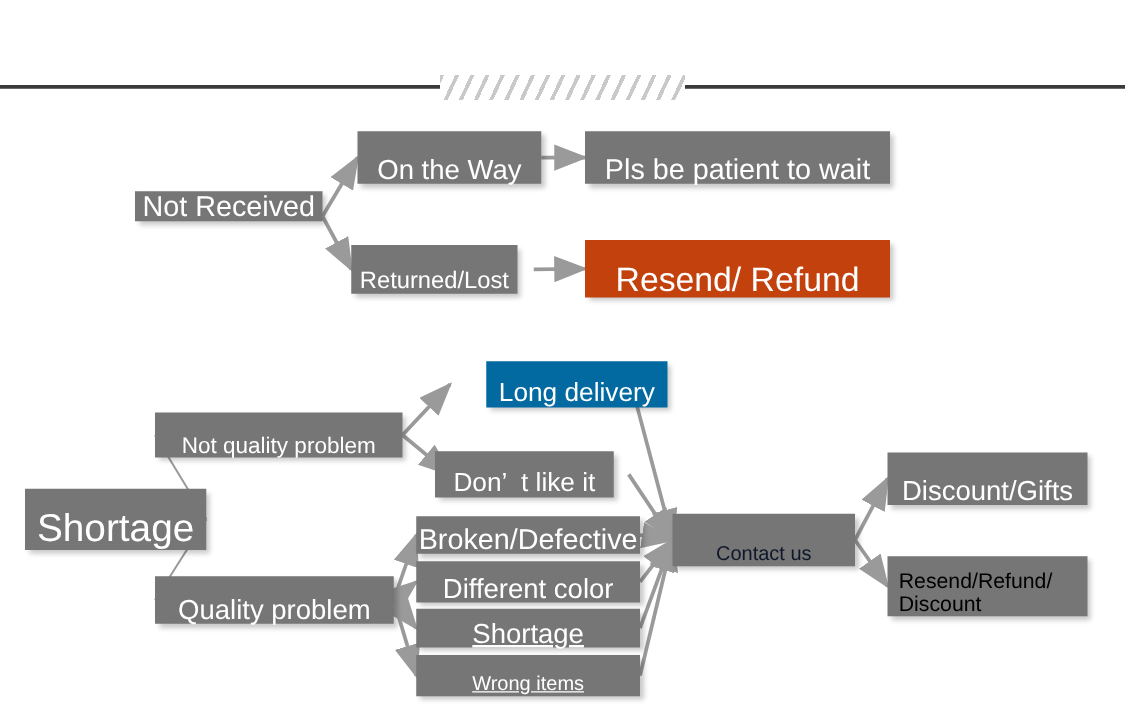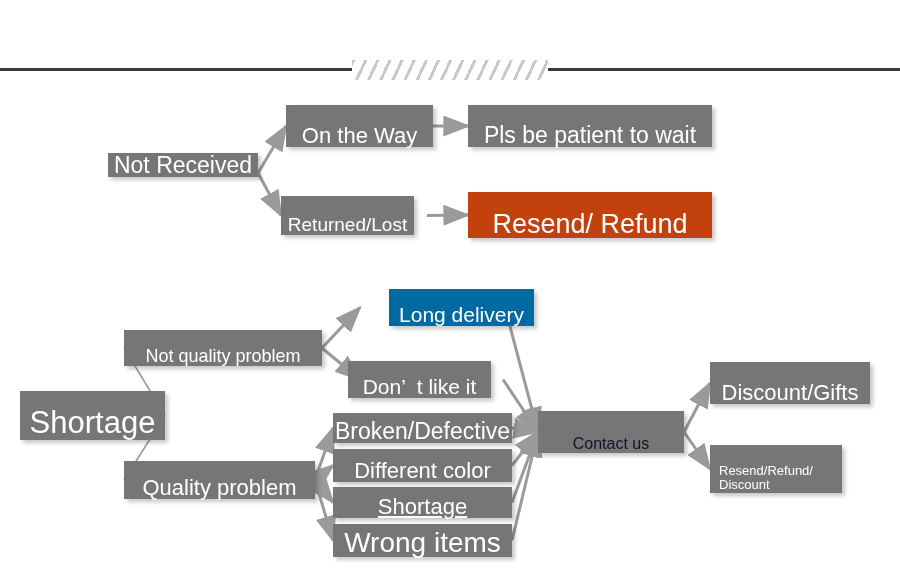--- a/index.html
+++ b/index.html
@@ -132,19 +132,19 @@
       <div class="node" style="left: 468px; top: 17px; width: 244px; height: 42px; font-size: 23px; background: rgb(118, 118, 118); color: rgb(255, 255, 255);"><span>Pls be patient to wait</span></div>
       <div class="node" style="left: 468px; top: 104px; width: 244px; height: 46px; font-size: 27px; background: #c2410c; color: rgb(255, 255, 255);"><span>Resend/ Refund</span></div>
       <div class="node" style="left: 20px; top: 303px; width: 145px; height: 49px; font-size: 31px; background: rgb(118, 118, 118); color: rgb(255, 255, 255);"><span>Shortage</span></div>
       <div class="node" style="left: 124px; top: 242px; width: 198px; height: 36px; font-size: 18px; background: rgb(118, 118, 118); color: rgb(255, 255, 255);"><span>Not quality problem</span></div>
       <div class="node" style="left: 124px; top: 373px; width: 191px; height: 38px; font-size: 22px; background: rgb(118, 118, 118); color: rgb(255, 255, 255);"><span>Quality problem</span></div>
       <div class="node" style="left: 360px; top: 201px; width: 145px; height: 37px; font-size: 21px; background: #0369a1; color: rgb(255, 255, 255); margin-left: 29px;"><span>Long delivery</span></div>
       <div class="node" style="left: 348px; top: 273px; width: 143px; height: 37px; font-size: 21px; background: rgb(118, 118, 118); color: rgb(255, 255, 255);"><span>Don’  t like it</span></div>
       <div class="node" style="left: 333px; top: 325px; width: 179px; height: 30px; font-size: 23px; background: rgb(118, 118, 118); color: rgb(255, 255, 255);"><span>Broken/Defective</span></div>
       <div class="node" style="left: 333px; top: 361px; width: 179px; height: 33px; font-size: 22px; background: rgb(118, 118, 118); color: rgb(255, 255, 255);"><span>Different color</span></div>
       <div class="node" style="left: 333px; top: 399px; width: 179px; height: 31px; font-size: 22px; background: rgb(118, 118, 118); color: rgb(255, 255, 255); text-decoration: underline;"><span>Shortage</span></div>
-      <div class="node" style="left: 333px; top: 436px; width: 179px; height: 33px; font-size: 28px; background: rgb(118, 118, 118); color: rgb(255, 255, 255);"><span>Wrong items</span></div>
+      <div class="node" style="left: 333px; top: 436px; width: 179px; height: 33px; font-size: 16px; background: rgb(118, 118, 118); color: rgb(255, 255, 255); text-decoration: underline;"><span>Wrong items</span></div>
       <div class="node" style="left: 538px; top: 323px; width: 146px; height: 42px; font-size: 16px; background: rgb(118, 118, 118); color: #0f172a;"><span>Contact us</span></div>
       <div class="node" style="left: 710px; top: 274px; width: 160px; height: 42px; font-size: 22px; background: rgb(118, 118, 118); color: rgb(255, 255, 255);"><span>Discount/Gifts</span></div>
-      <div class="node left-align" style="left: 710px; top: 357px; width: 132px; height: 48px; font-size: 13px; background: rgb(118, 118, 118); color: #ffffff;"><span>Resend/Refund/
+      <div class="node left-align" style="left: 710px; top: 357px; width: 160px; height: 48px; font-size: 17px; background: rgb(118, 118, 118); color: #000000;"><span>Resend/Refund/
 Discount</span></div>
     </div>
 </div>
 
 </body></html>

